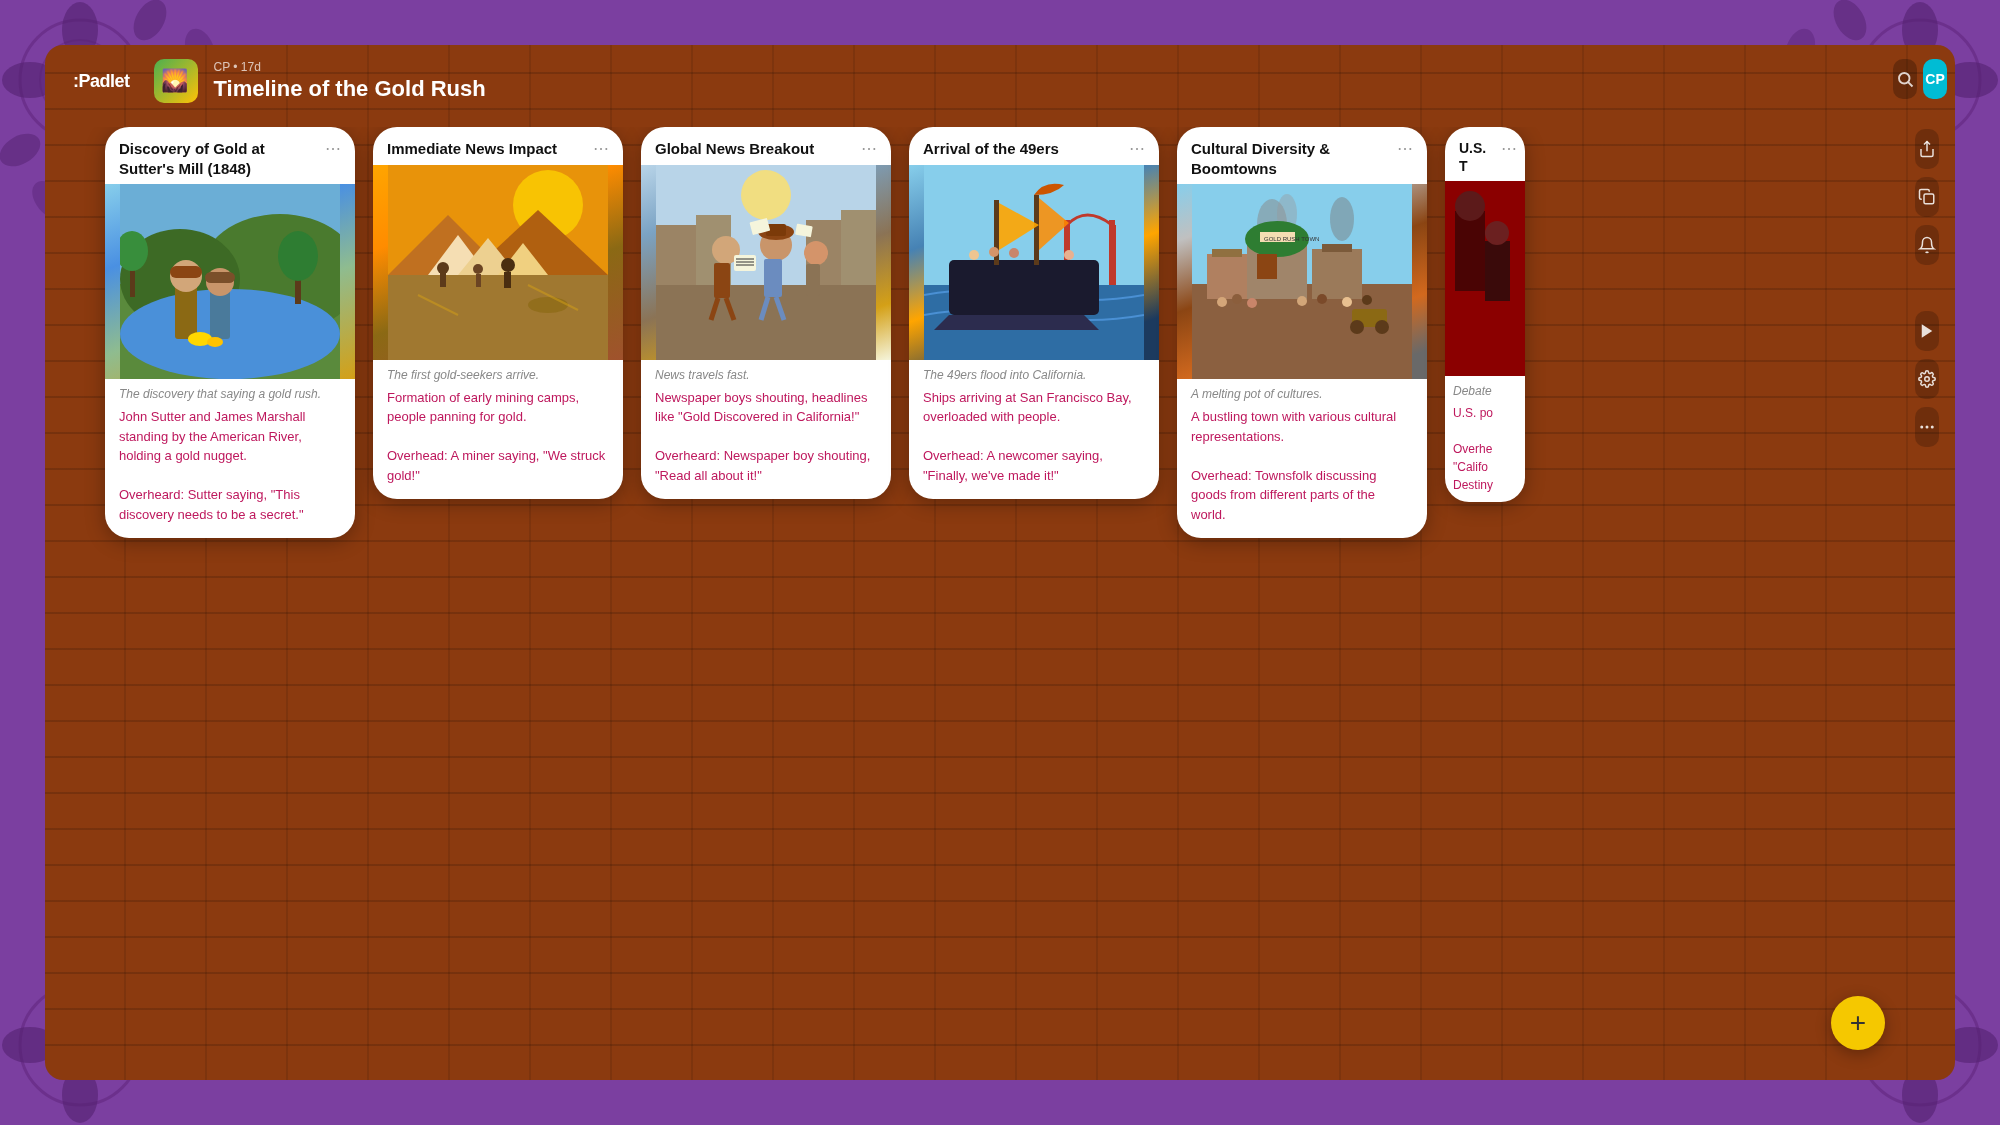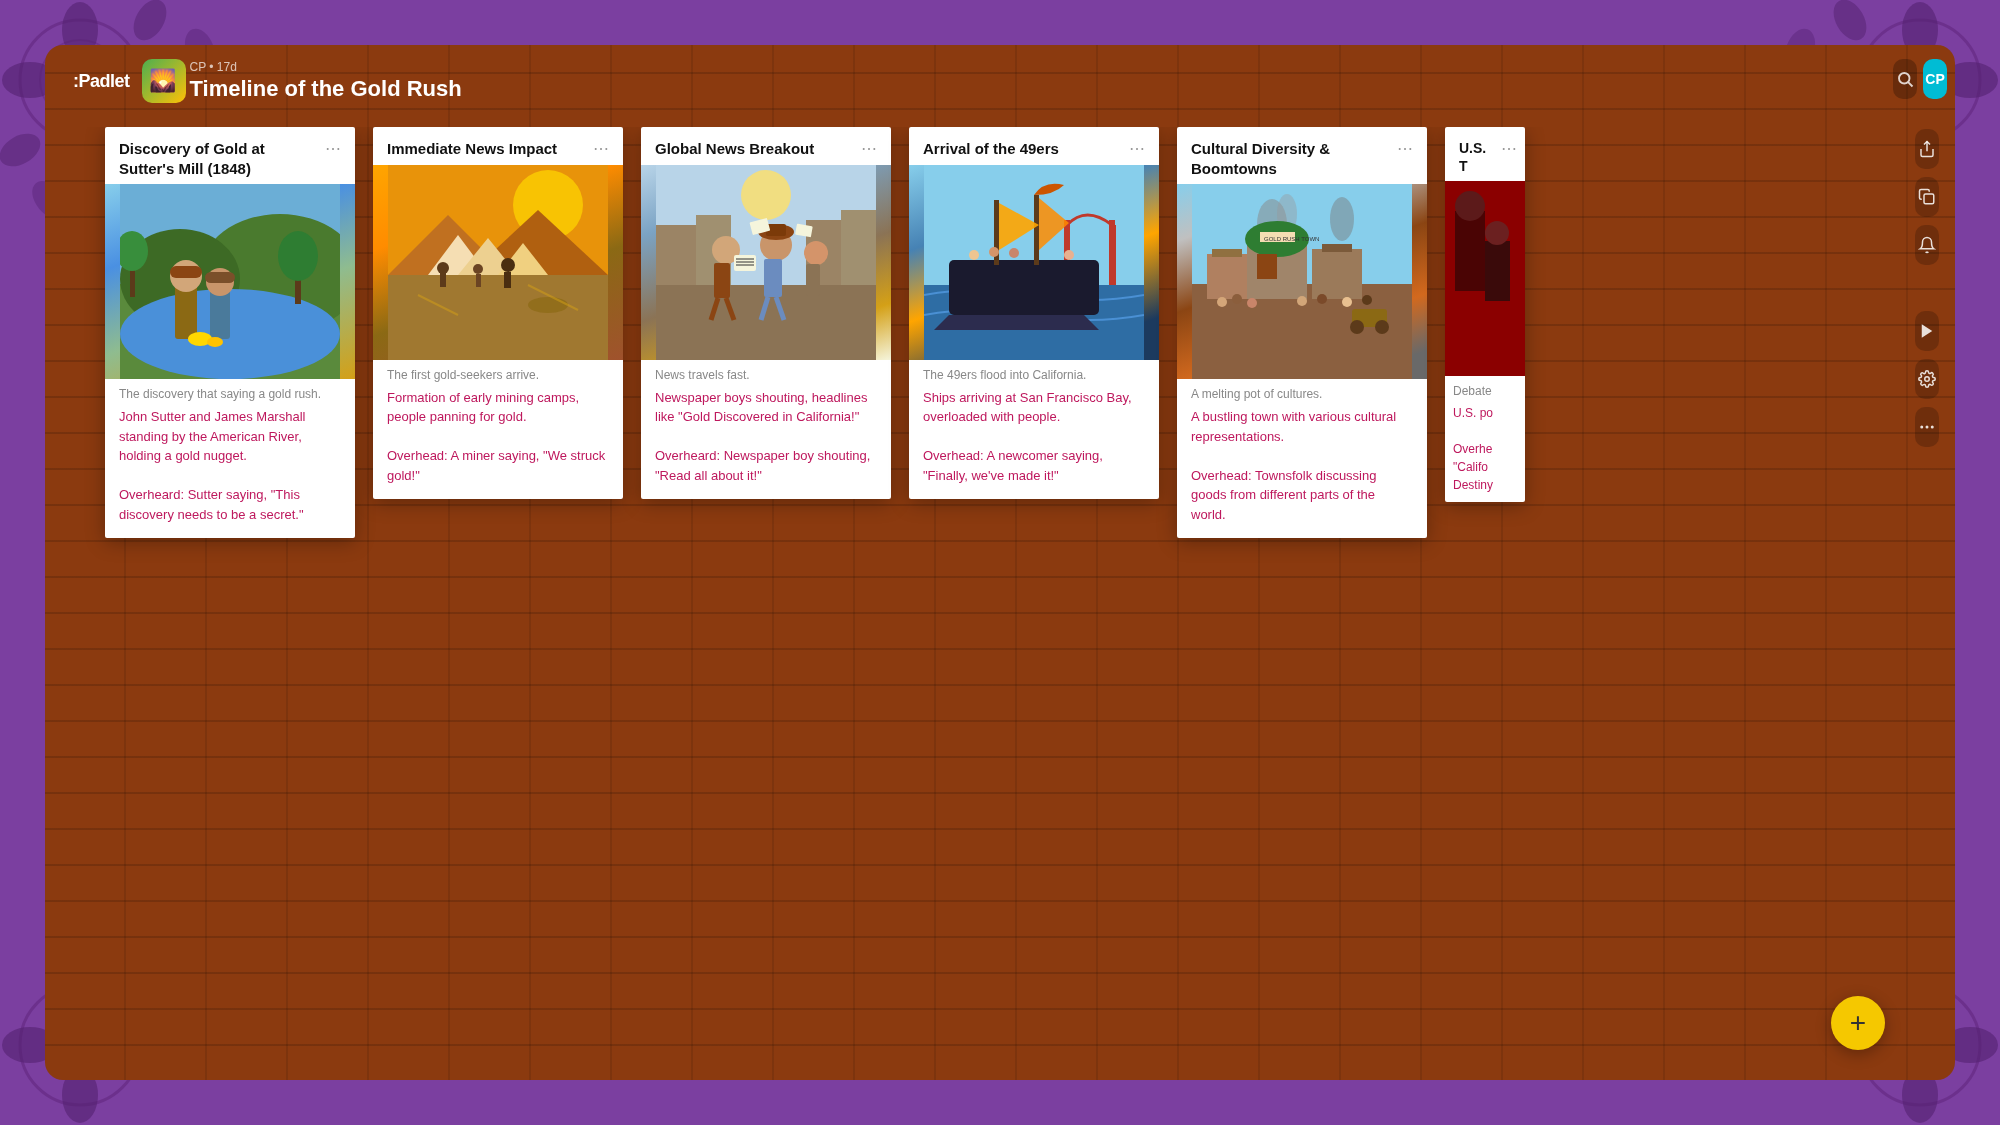--- a/index.html
+++ b/index.html
@@ -69,21 +69,21 @@
         );
     }
 
     
     .header {
       position: relative;
       z-index: 10;
       display: flex;
       align-items: center;
       padding: 14px 20px;
-      gap: 4px;
+      gap: 16px;
     }
 
     .padlet-logo {
       color: #fff;
       font-size: 18px;
       font-weight: 700;
       letter-spacing: -0.5px;
       padding: 4px 8px;
       border-radius: 6px;
     }
@@ -177,21 +177,21 @@
       border-radius: 4px;
     }
     .cards-area::-webkit-scrollbar-thumb {
       background: rgba(0,0,0,0.3);
       border-radius: 4px;
     }
 
     
     .card {
       background: #fff;
-      border-radius: 2px;
+      border-radius: 24px;
       min-width: 240px;
       max-width: 250px;
       flex-shrink: 0;
       overflow: hidden;
       box-shadow: 0 4px 20px rgba(0,0,0,0.3);
       display: flex;
       flex-direction: column;
       max-height: 440px;
     }
 
@@ -232,20 +232,21 @@
     .card-body {
       padding: 8px 14px 14px 14px;
       overflow-y: auto;
       flex: 1;
     }
 
     .card-subtitle {
       font-size: 12px;
       color: #888;
       margin-bottom: 6px;
+      font-style: italic;
     }
 
     .card-text {
       font-size: 13px;
       color: #be185d;
       line-height: 1.5;
     }
 
     
     .card-partial {

